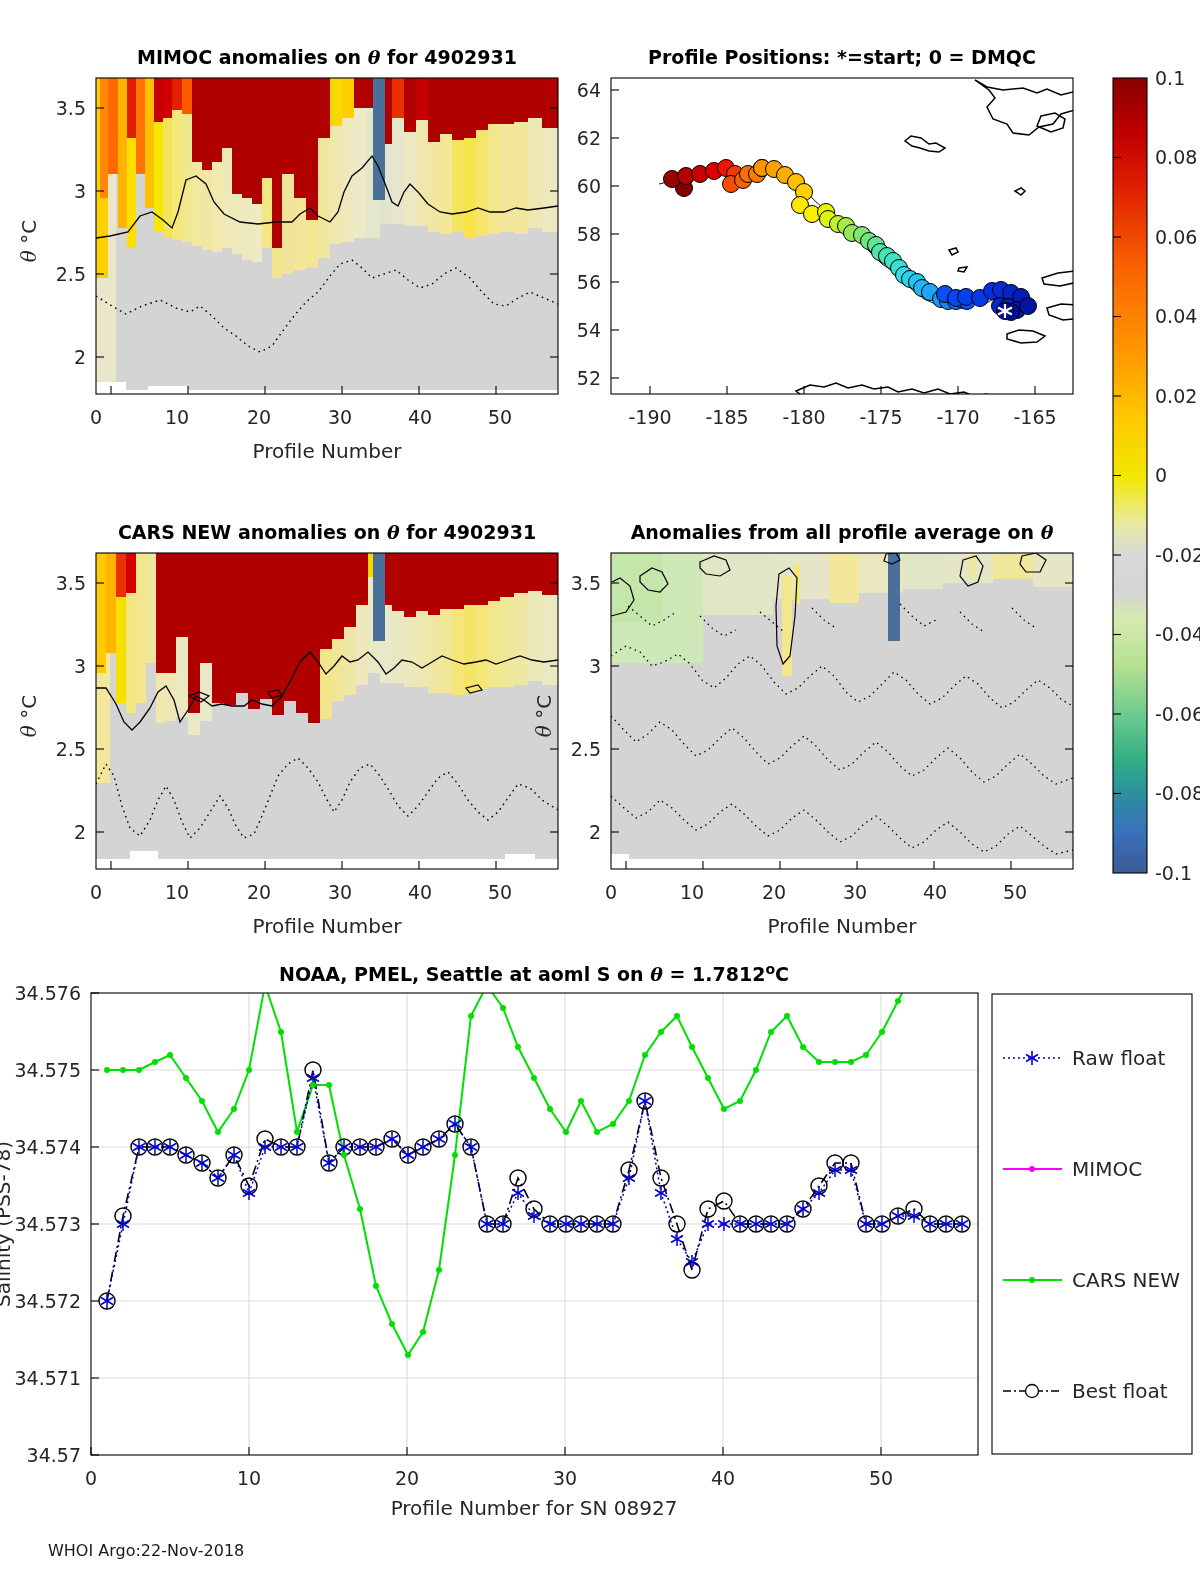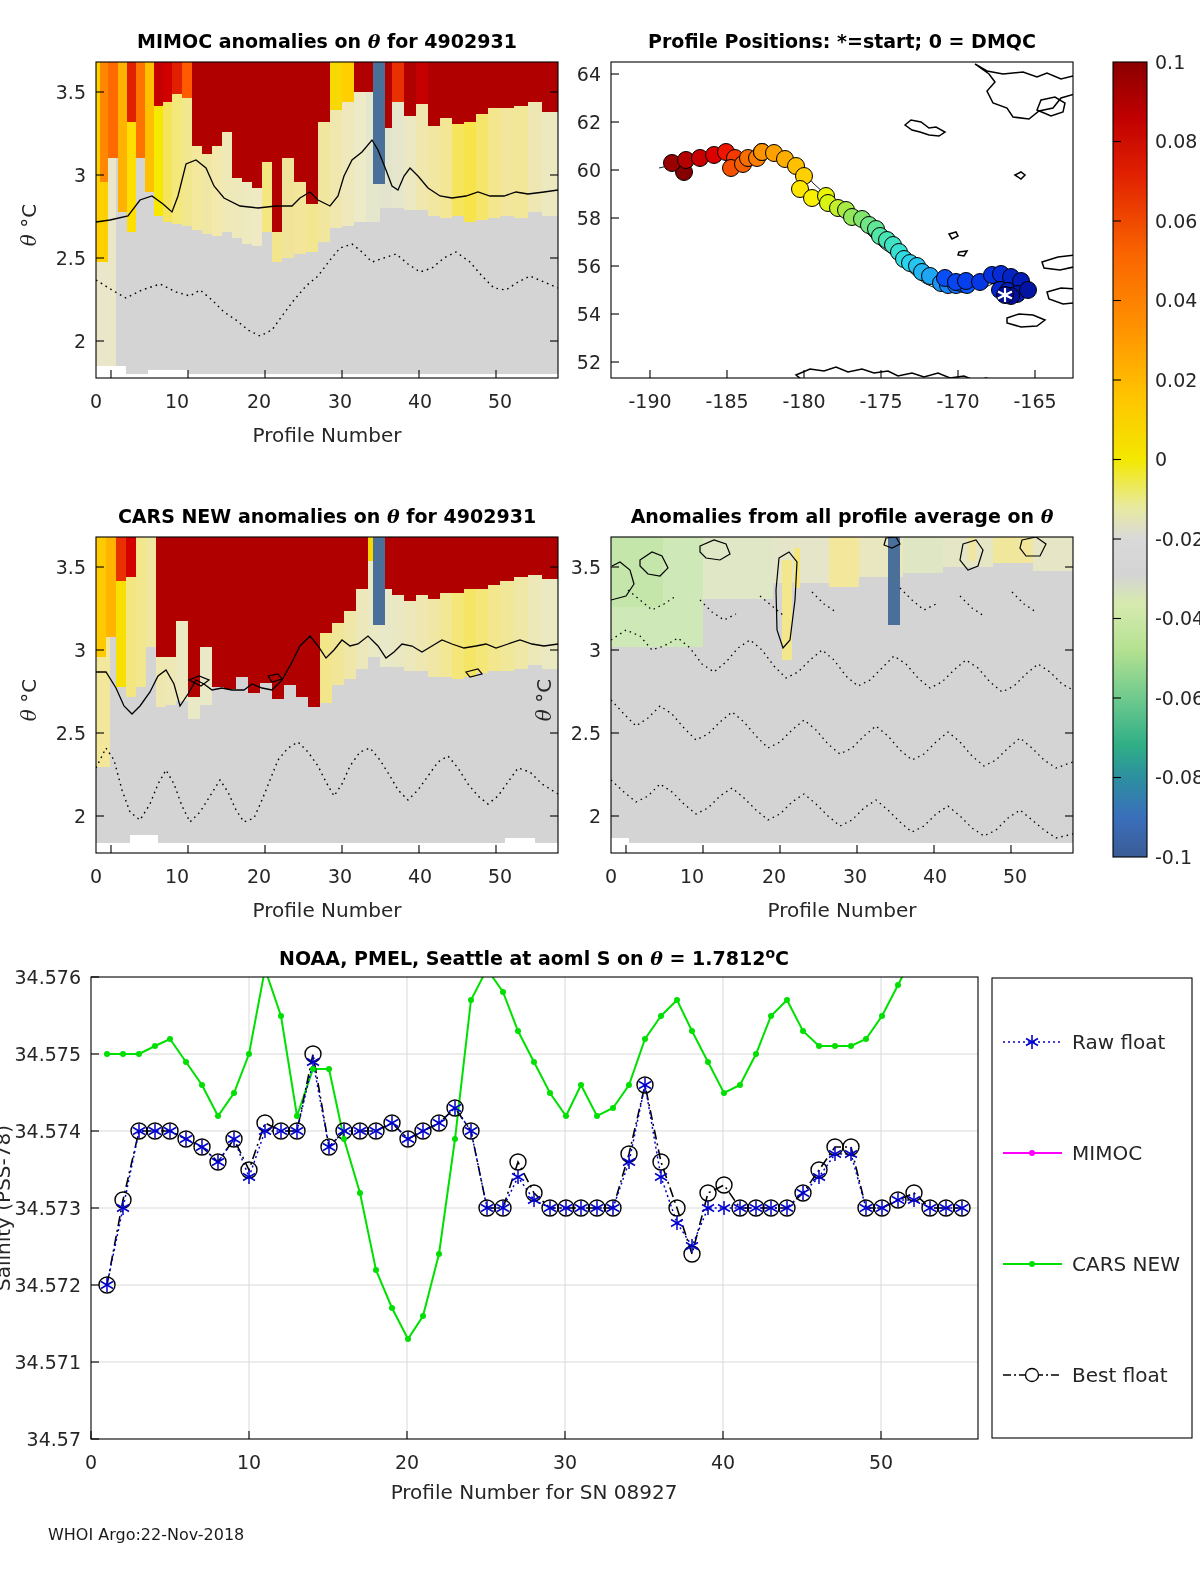--- a/index.html
+++ b/index.html
@@ -1,18 +1,18 @@
 <!DOCTYPE html>
 <html><head>
 <meta charset="utf-8">
 <style>
   html,body{margin:0;padding:0;background:#ffffff;}
   body{width:1200px;height:1575px;position:relative;
        font-family:"DejaVu Sans","Liberation Sans",sans-serif;color:#1a1a1a;}
-  .fig{position:absolute;left:0;top:0;width:1200px;height:1118px;}
+  .fig{position:absolute;left:0;top:16px;width:1200px;height:1118px;}
   svg{display:block;}
   .ttl{font-weight:bold;font-size:19px;fill:#000;font-family:"DejaVu Sans","Liberation Sans",sans-serif;}
   .tick{font-size:19px;fill:#262626;font-family:"DejaVu Sans","Liberation Sans",sans-serif;}
   .axlab{font-size:20px;fill:#262626;font-family:"DejaVu Sans","Liberation Sans",sans-serif;}
   .legtxt{font-size:20px;fill:#262626;}
   .foot{font-size:16px;fill:#1a1a1a;}
   .thetaI{font-style:italic;font-family:"DejaVu Serif","Liberation Serif",serif;}
   .axline{stroke:#000;stroke-width:1.1;fill:none;}
   .gridln{stroke:#d9d9d9;stroke-width:1;}
 </style>

